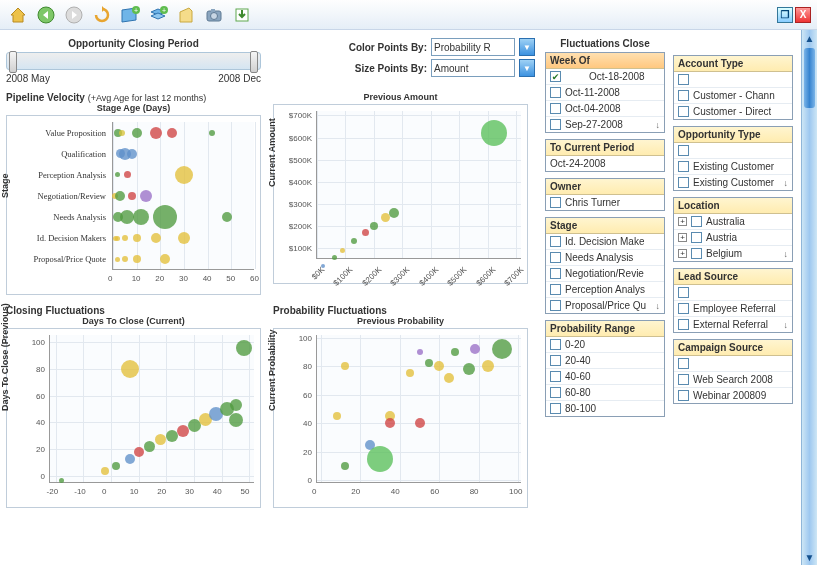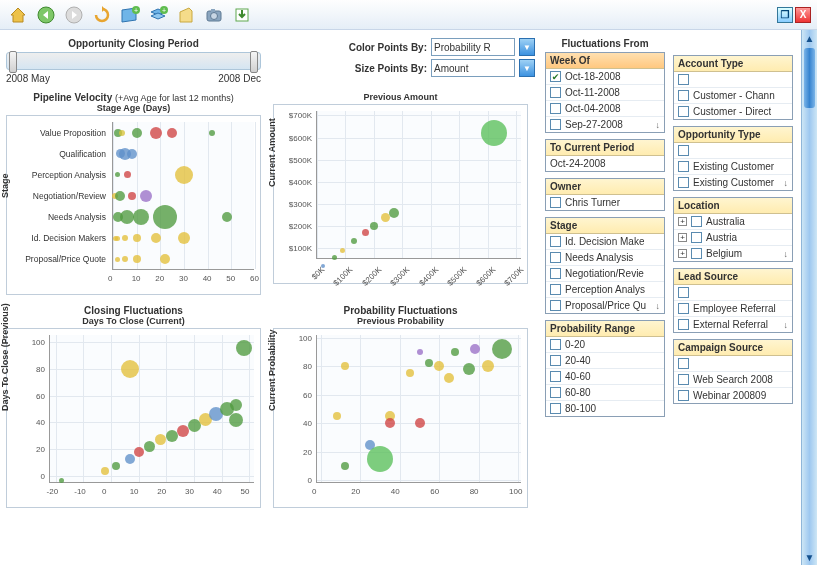--- a/index.html
+++ b/index.html
@@ -32,29 +32,29 @@
 .filters-title { text-align: center; font-weight: bold; font-size: 10px; margin-bottom: 3px; }
 .filter-sub { width: 120px; }
 .filter-box { border: 1px solid #8a9fb5; margin-bottom: 6px; font-size: 10px; }
 .filter-head { background: linear-gradient(#fff5d0,#ffecb0); padding: 2px 4px; font-weight: bold; border-bottom: 1px solid #cfc090; white-space: nowrap; overflow: hidden; text-overflow: ellipsis; }
 .filter-head.sel { background: linear-gradient(#ffe0b0,#ffc880); }
 .filter-item { padding: 2px 4px; display: flex; align-items: center; gap: 4px; white-space: nowrap; overflow: hidden; }
 .filter-item:not(:last-child) { border-bottom: 1px solid #e6ecf2; }
 .chk { width: 11px; height: 11px; border: 1px solid #5a8bb0; background: #fff; flex-shrink: 0; display: flex; align-items: center; justify-content: center; font-size: 9px; color: #2a7a2a; }
 .exp { width: 9px; height: 9px; border: 1px solid #888; background: #fff; font-size: 8px; line-height: 7px; text-align: center; flex-shrink: 0; }
 .chart { width: 255px; position: relative; }
-.chart-title { text-align: center; font-weight: bold; font-size: 10px; }
+.chart-title { font-weight: bold; font-size: 10px; }
 .chart-sub2 { text-align: center; font-weight: bold; font-size: 9px; }
 .chart-area { height: 180px; border: 1px solid #c0cdda; position: relative; background: #fff; margin-top: 2px; }
 .plot { position: absolute; background: #fafcfe; border-left: 1px solid #999; border-bottom: 1px solid #999; }
 .ylabel { position: absolute; left: -2px; top: 50%; transform: rotate(-90deg) translateX(12px); transform-origin: left center; font-size: 9px; font-weight: bold; white-space: nowrap; }
 .bubble { position: absolute; border-radius: 50%; opacity: 0.78; }
 .grid-line { position: absolute; background: #e2e8ef; }
 .tick { position: absolute; font-size: 8px; color: #555; }
-.cat-label { position: absolute; font-size: 8.5px; color: #333; white-space: nowrap; text-align: right; }
+.cat-label { position: absolute; font-size: 8.5px; color: #333; white-space: nowrap; text-align: right; font-family: Liberation Serif, serif; }
 .arrow-dn { font-size: 9px; color: #666; margin-left: auto; }
 </style>
 </head>
 <body>
 
 <div class="toolbar">
   <div class="toolbar-btn">
       <svg width="18" height="18" viewBox="0 0 18 18">
         <path d="M2 9 L9 2 L16 9 L14 9 L14 16 L4 16 L4 9 Z" fill="#edc24a" stroke="#b88a20"></path>
       </svg>
@@ -137,26 +137,26 @@
         <div class="select-btn">▼</div>
       </div>
       <div class="control-row">
         <label>Size Points By:</label>
         <div class="select">Amount</div>
         <div class="select-btn">▼</div>
       </div>
     </div>
     <div class="filters-col">
       <div class="filter-sub" id="filters-left">
-        <div class="filters-title">Fluctuations From</div>
+        <div class="filters-title">Fluctuations Close</div>
       <div class="filter-box">
               <div class="filter-head sel">Week Of</div>
               <div class="filter-item">
                 <div class="chk">✔</div>
-                <span style="overflow: hidden; text-overflow: ellipsis;">Oct-18-2008</span>
+                <span style="overflow: hidden; text-overflow: ellipsis; margin-left: 24px;">Oct-18-2008</span>
               </div>
               <div class="filter-item">
                 <div class="chk"></div>
                 <span style="overflow: hidden; text-overflow: ellipsis;">Oct-11-2008</span>
               </div>
               <div class="filter-item">
                 <div class="chk"></div>
                 <span style="overflow: hidden; text-overflow: ellipsis;">Oct-04-2008</span>
               </div>
               <div class="filter-item">

